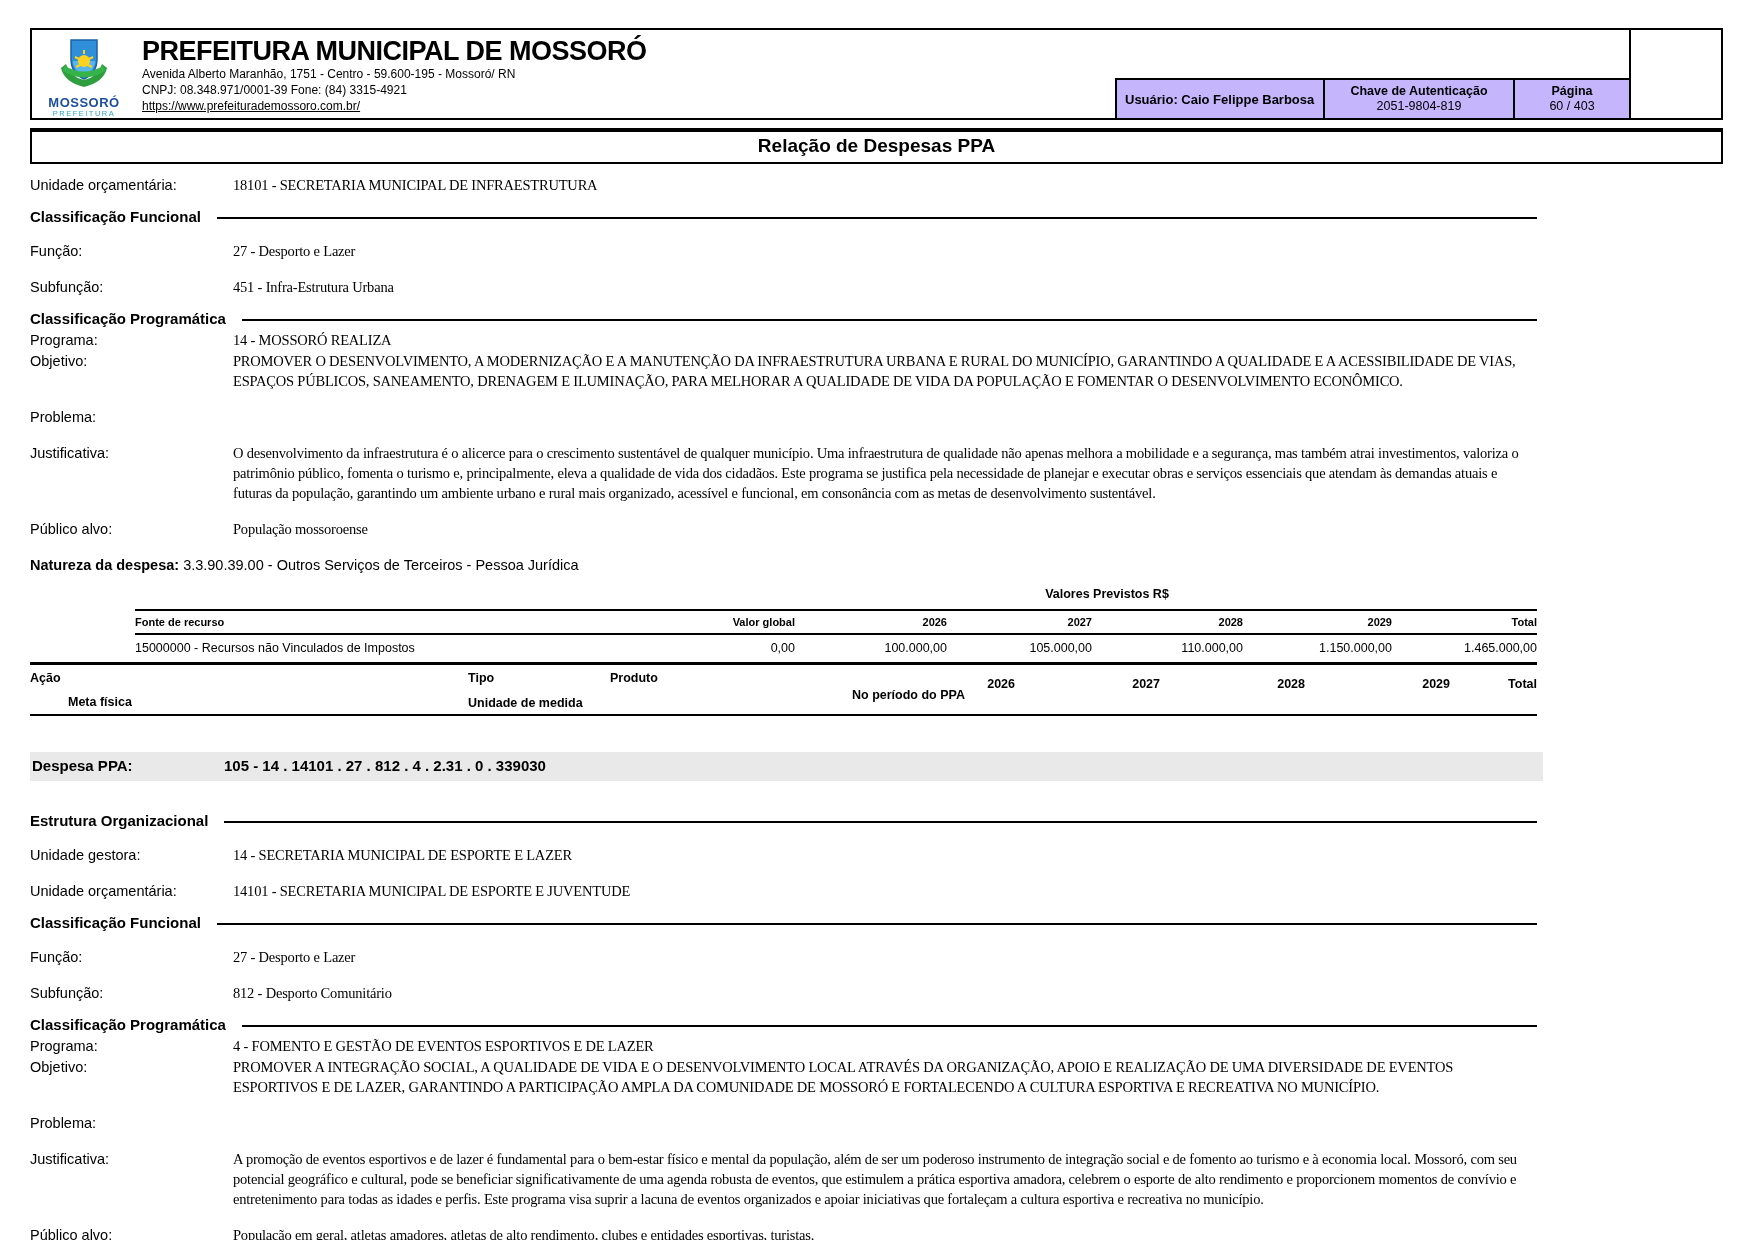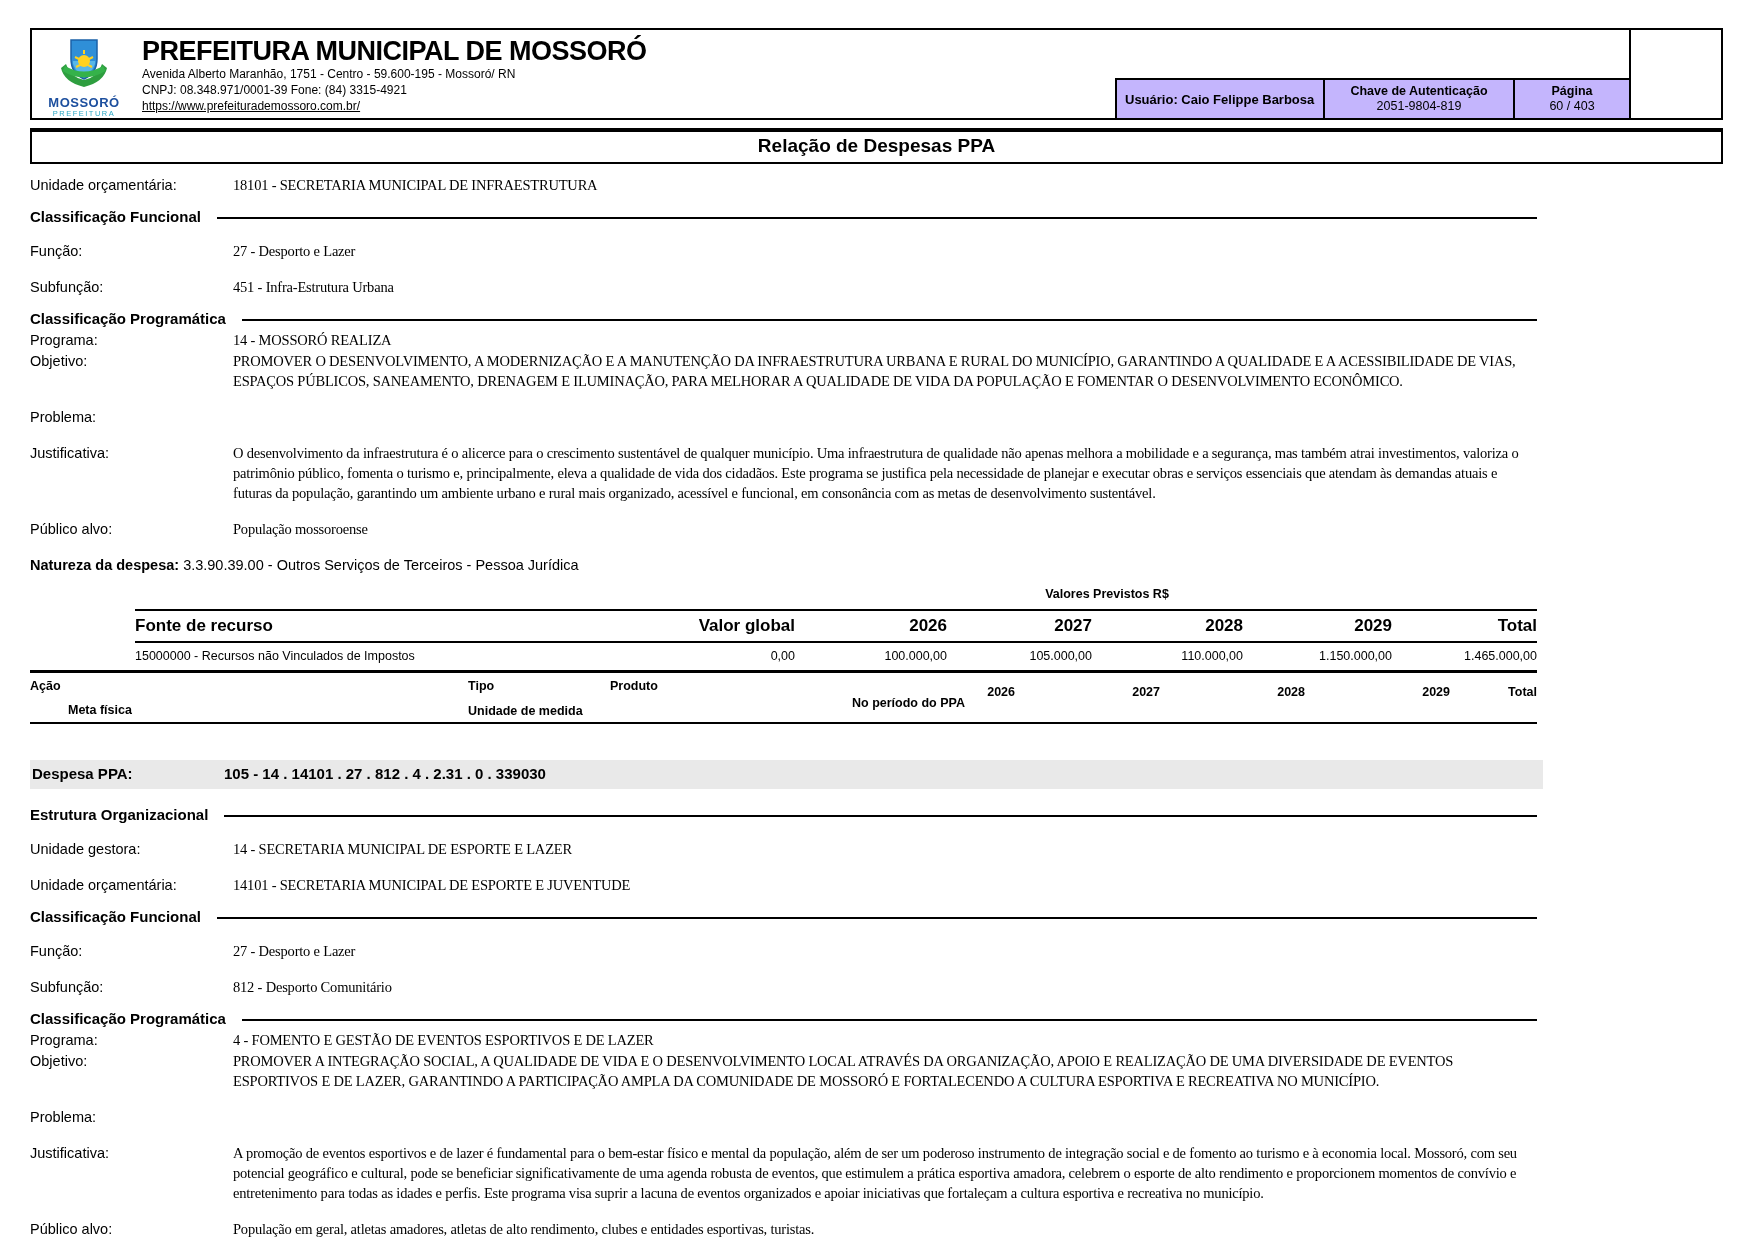--- a/index.html
+++ b/index.html
@@ -39,21 +39,21 @@
   .sect { display:flex; align-items:center; margin-top:13px; margin-bottom:3px; }
   .sect-title { font-weight:bold; font-size:15px; white-space:nowrap; }
   .sect-line { flex:1; border-top:2px solid #000; margin-left:16px; margin-top:3px; }
   .nat-row { margin-top:16px; font-size:14.5px; line-height:20px; }
   .nat-label { font-weight:bold; }
 
   
   .vtable { margin-left:105px; width:1402px; margin-top:12px; }
   .vtitle { width:420px; margin-left:762px; text-align:center; font-weight:bold; font-size:12.5px; padding-bottom:8px; }
   .vhead { display:flex; border-top:2px solid #000; border-bottom:2px solid #000;
-    font-weight:bold; font-size:17px; padding:5px 0; }
+    font-weight:bold; font-size:11px; padding:5px 0; }
   .vrow { display:flex; font-size:12.5px; padding:6px 0 7px; }
   .c-fonte { width:540px; }
   .c-num { text-align:right; }
   .c-valor { width:120px; } .c-y26 { width:152px; } .c-y27 { width:145px; }
   .c-y28 { width:151px; } .c-y29 { width:149px; } .c-total { width:145px; }
 
   
   .acao { position:relative; width:1507px; height:54px; border-top:3px solid #000;
     border-bottom:2px solid #000; font-size:12.5px; font-weight:bold; }
   .acao span { position:absolute; white-space:nowrap; }
@@ -206,21 +206,21 @@
       <span class="a-y a-y3">2028</span>
       <span class="a-y a-y4">2029</span>
       <span class="a-total">Total</span>
     </div>
 
     <div class="despesa">
       <span class="dlabel">Despesa PPA:</span>
       <span>105 - 14 . 14101 . 27 . 812 . 4 . 2.31 . 0 . 339030</span>
     </div>
 
-    <div class="sect" style="margin-top:17px;">
+    <div class="sect" style="margin-top:31px;">
       <span class="sect-title">Estrutura Organizacional</span>
       <span class="sect-line"></span>
     </div>
     <div class="frow">
       <span class="flabel">Unidade gestora:</span>
       <span class="fvalue">14 - SECRETARIA MUNICIPAL DE ESPORTE E LAZER</span>
     </div>
     <div class="frow">
       <span class="flabel">Unidade orçamentária:</span>
       <span class="fvalue">14101 - SECRETARIA MUNICIPAL DE ESPORTE E JUVENTUDE</span>

